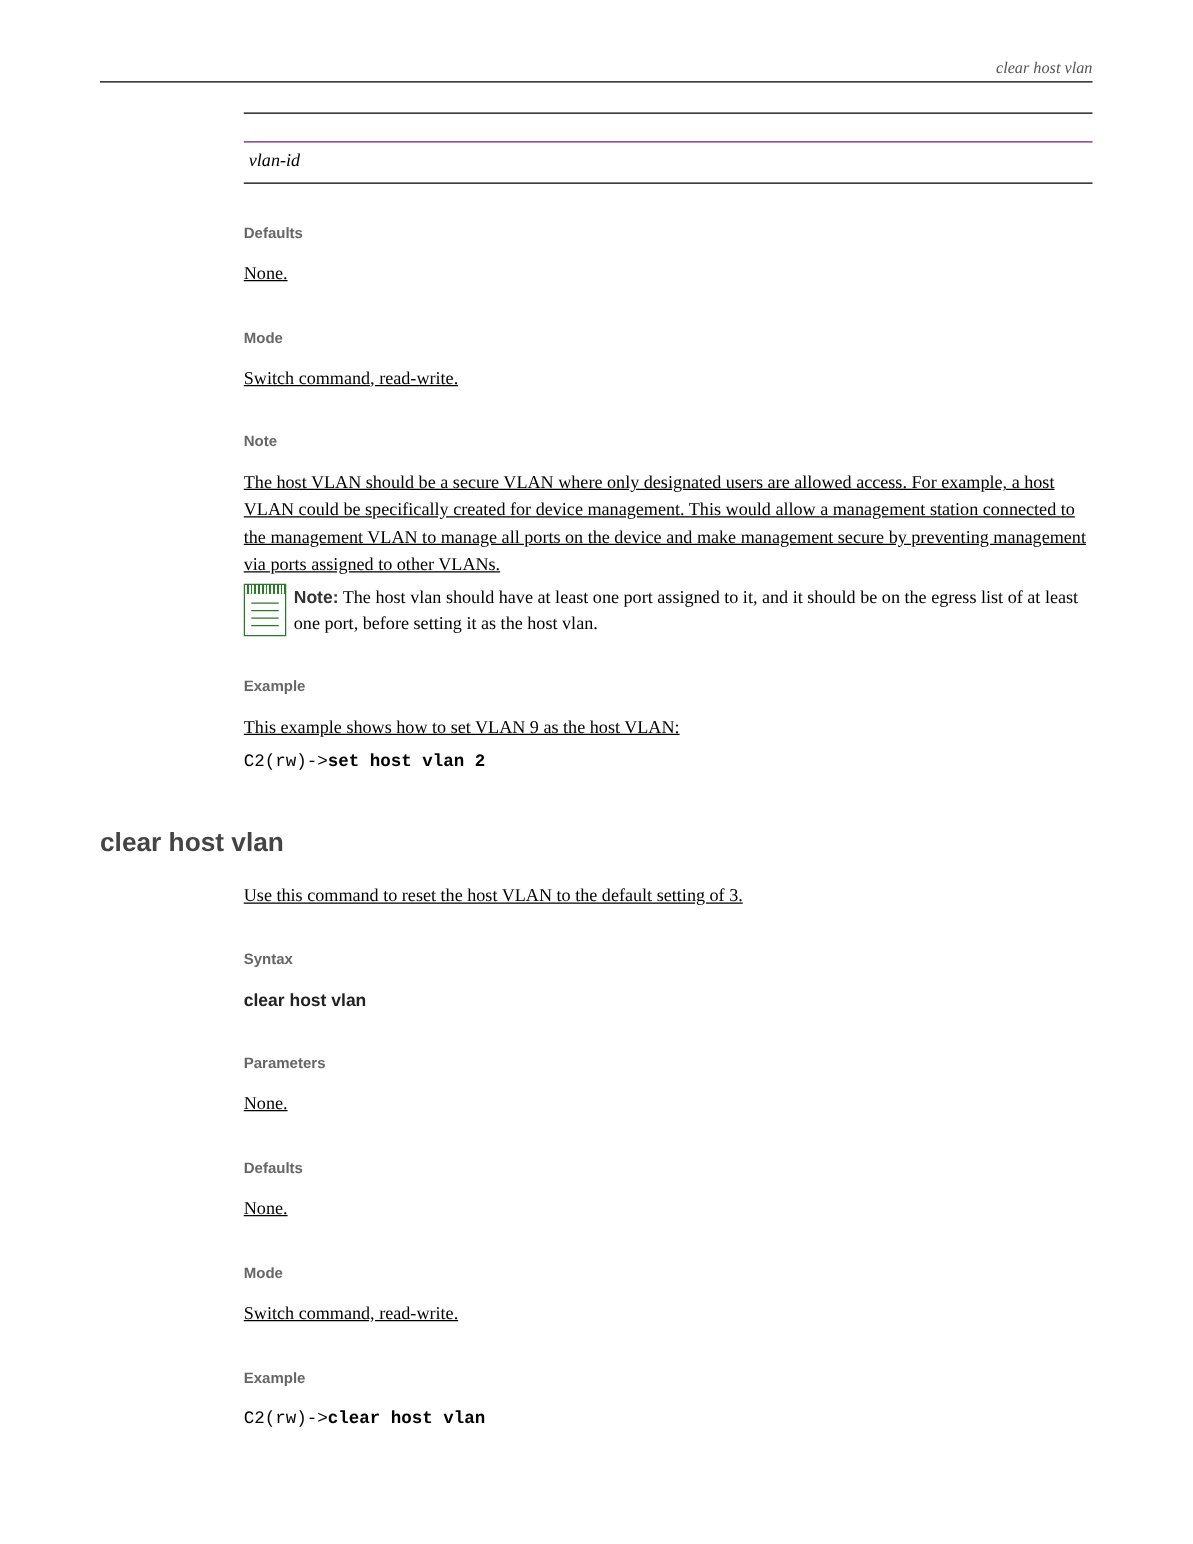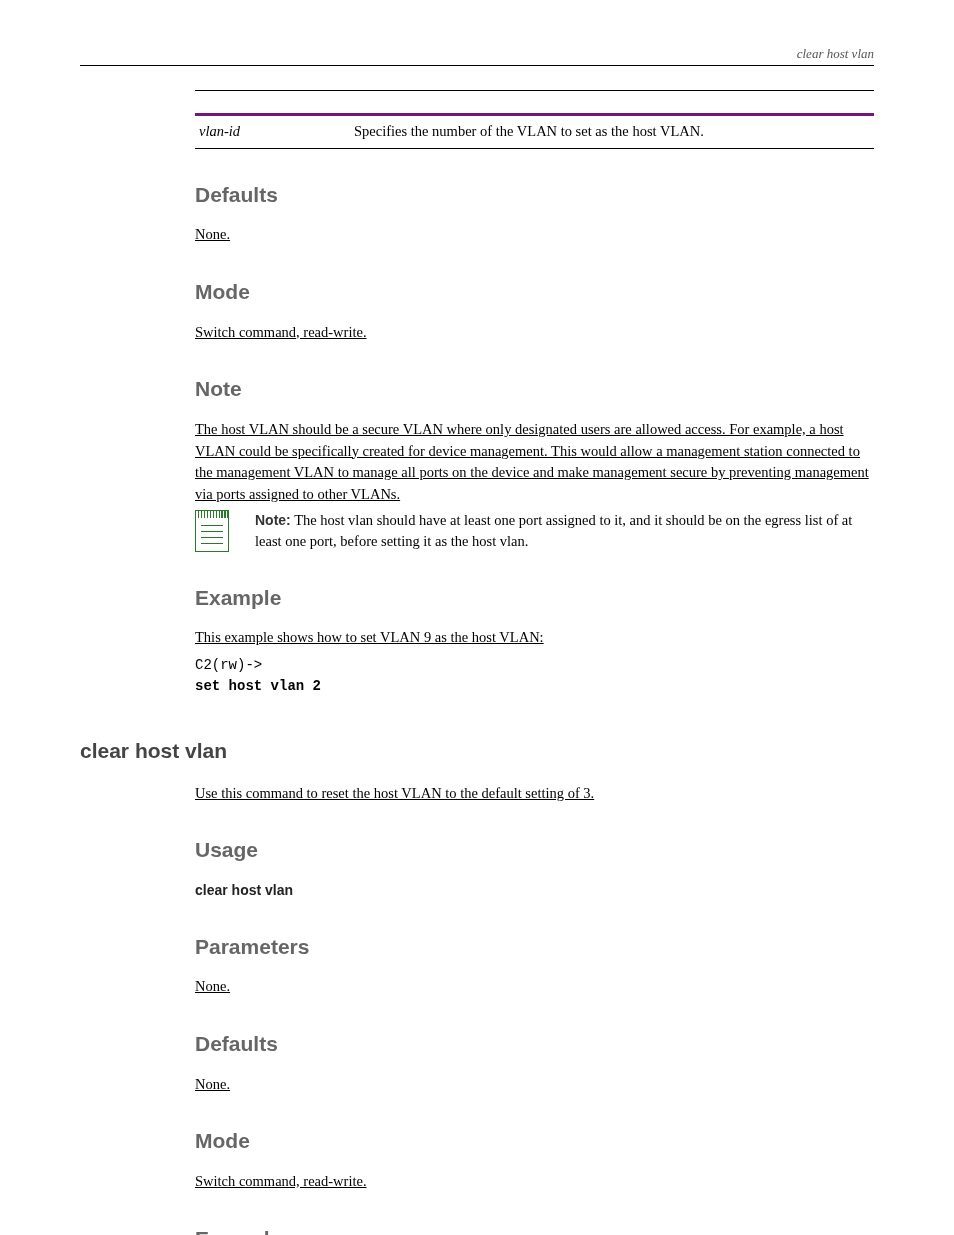--- a/index.html
+++ b/index.html
@@ -10,32 +10,32 @@
       color: #000;
       background: #fff;
       width: 954px;
       height: 1235px;
       position: relative;
     }
     .hdr-line { position: absolute; left: 80px; right: 80px; top: 65px; border-top: 1px solid #000; }
     .hdr-text { position: absolute; right: 80px; top: 44px; font-size: 13px; font-style: italic; color: #555; }
     .content { position: absolute; left: 195px; right: 80px; top: 90px; }
     .row-top { border-top: 1.5px solid #000; }
-    .row-mid { border-top: 3px solid #701a75; }
+    .row-mid { border-top: 1px solid #701a75; }
     .row-bot { border-bottom: 1.5px solid #000; }
     .param-row {
       display: flex;
       padding: 5px 4px 5px 4px;
     }
     .param-name { width: 155px; font-style: italic; }
     .param-desc { flex: 1; }
     .h3 {
       font-family: Arial, Helvetica, sans-serif;
       font-weight: bold;
-      font-size: 21px;
+      font-size: 12px;
       color: #666;
       margin-top: 30px;
       margin-bottom: 14px;
     }
     .h2-set { margin-left: -115px; }
     .h2 {
       font-family: Arial, Helvetica, sans-serif;
       font-weight: bold;
       font-size: 21px;
       color: #444;
@@ -44,21 +44,21 @@
     }
     .para { margin-bottom: 4px; text-decoration: underline; }
     .syntax {
       font-family: Arial, Helvetica, sans-serif;
       font-weight: bold;
       font-size: 14px;
       color: #222;
       margin-top: 4px;
       margin-bottom: 4px;
     }
-    .note-row { display: flex; align-items: flex-start; gap: 26px; line-height: 1.45; justify-content: center; }
+    .note-row { display: flex; align-items: flex-start; gap: 6px; line-height: 1.45; justify-content: center; }
     .note-icon { width: 34px; flex-shrink: 0; }
     .note-icon-box {
       border: 1.5px solid #2a7a2a;
       width: 34px;
       height: 42px;
       background: #fff;
       position: relative;
     }
     .note-icon-top {
       position: absolute;
@@ -72,36 +72,35 @@
       left: 5px; right: 5px;
       border-top: 1.5px solid #2a7a2a;
     }
     .note-text { flex: 1; }
     .note-lead { font-family: Arial, Helvetica, sans-serif; font-weight: bold; font-size: 14px; color: #333; }
     .mono {
       font-family: "Courier New", Courier, monospace;
       font-size: 14px;
       margin-top: 6px;
     }
-    .mono-prompt { display: flex; flex-direction: column; }
+    .mono-prompt { display: flex; }
     .mono-prompt .pfx { white-space: pre; }
     .mono-prompt .cmd { font-weight: bold; }
   </style>
 </head>
 <body>
 
 <div class="hdr-text">clear host vlan</div>
 <div class="hdr-line"></div>
 
 <div class="content">
 
   <div class="row-top"></div>
   <div class="param-row row-mid row-bot" style="margin-top:22px;">
     <div class="param-name">vlan-id</div>
-    <div class="param-desc">Specifies the number of the VLAN to set as the host VLAN.</div>
   </div>
 
   <div class="h3">Defaults</div>
   <div class="para">None.</div>
 
   <div class="h3">Mode</div>
   <div class="para">Switch command, read-write.</div>
 
   <div class="h3">Note</div>
   <div class="para">The host VLAN should be a secure VLAN where only designated users are allowed access. For example, a host VLAN could be specifically created for device management. This would allow a management station connected to the management VLAN to manage all ports on the device and make management secure by preventing management via ports assigned to other VLANs.</div>
@@ -127,21 +126,21 @@
   <div class="mono mono-prompt">
     <span class="pfx">C2(rw)-&gt;</span>
     <span class="cmd">set host vlan 2</span>
   </div>
 
   <div class="h2-set">
     <div class="h2">clear host vlan</div>
   </div>
   <div class="para">Use this command to reset the host VLAN to the default setting of 3.</div>
 
-  <div class="h3">Usage</div>
+  <div class="h3">Syntax</div>
   <div class="syntax">clear host vlan</div>
 
   <div class="h3">Parameters</div>
   <div class="para">None.</div>
 
   <div class="h3">Defaults</div>
   <div class="para">None.</div>
 
   <div class="h3">Mode</div>
   <div class="para">Switch command, read-write.</div>

